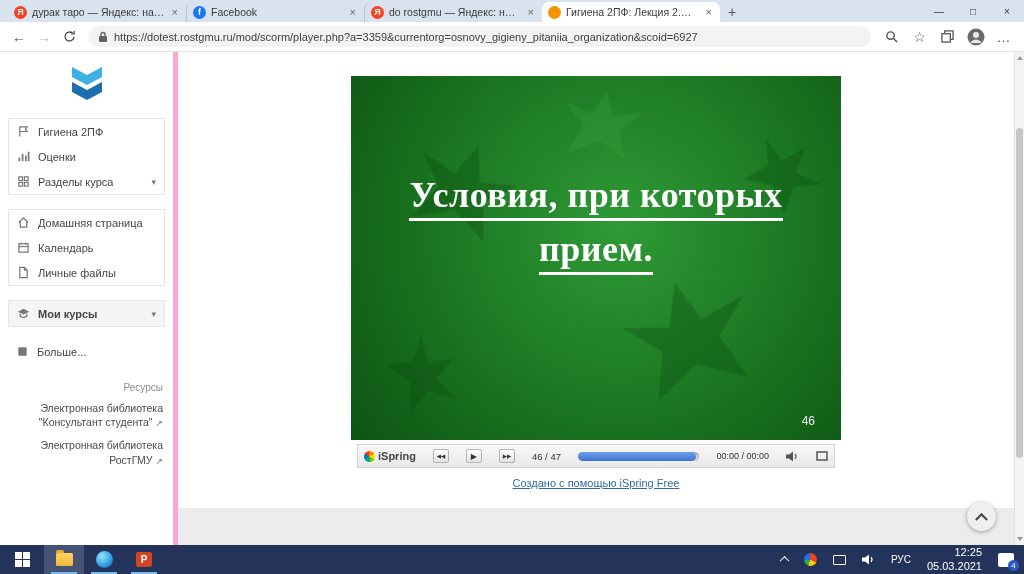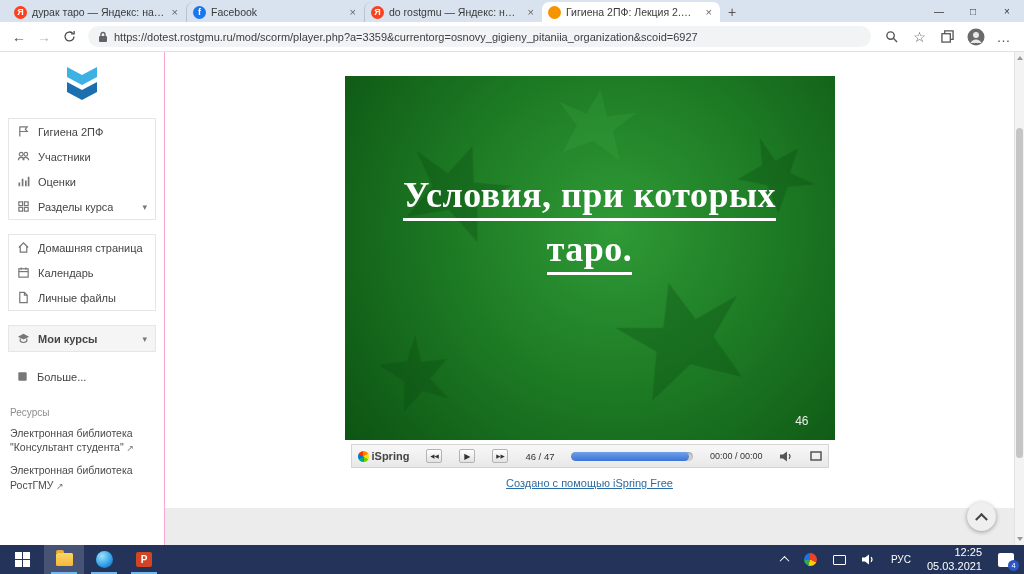--- a/index.html
+++ b/index.html
@@ -27,21 +27,21 @@
   .navbtn { width:22px; height:22px; border-radius:50%; display:flex; align-items:center; justify-content:center; font-size:14px; color:#4a4a4a; cursor:pointer; flex:none; }
   .navbtn.disabled { color:#b8b8b8; }
   .addressbar { flex:1; height:21px; background:#f1f3f4; border-radius:11px; display:flex; align-items:center; gap:6px; padding:0 10px; margin:0 5px; cursor:text; overflow:hidden; }
   .url { font-size:11px; color:#3c4043; white-space:nowrap; overflow:hidden; text-overflow:ellipsis; }
   .tool-icon { width:25px; height:24px; display:flex; align-items:center; justify-content:center; color:#555; font-size:14px; cursor:pointer; flex:none; }
 
   
   .main { position:absolute; top:52px; left:0; right:0; bottom:29px; display:flex; }
 
   
-  .sidebar { width:165px; flex:none; background:#fff; border-right:1px solid #f9a8d4; overflow:hidden; font-size:11px; color:#454545; }
+  .sidebar { width:178px; flex:none; background:#fff; border-right:5px solid #f9a8d4; overflow:hidden; font-size:11px; color:#454545;text-align:right; }
   .logo-wrap { padding:12px 0 10px; display:flex; justify-content:center; }
   .menu-box { margin:4px 8px; border:1px solid #e6e6e6; background:#fff; }
   .menu-box.shaded { background:#f5f5f5; }
   .menu-item { display:flex; align-items:center; gap:8px; height:25px; padding:0 8px; cursor:pointer; }
   .menu-item svg { flex:none; }
   .mi-label { white-space:nowrap; overflow:hidden; text-overflow:ellipsis; }
   .caret { margin-left:auto; color:#777; font-size:9px; }
   .plain-item { margin:6px 8px; border:none; }
   .res-heading { margin:18px 10px 3px; font-size:10px; color:#8e8e8e; }
   .res-link { display:block; padding:5px 10px 4px; color:#4a4a4a; line-height:1.35; cursor:pointer; font-size:10.5px; }
@@ -188,28 +188,20 @@
 
       <div class="menu-box">
         <div class="menu-item">
           <svg width="13" height="13" viewBox="0 0 14 14" class="sicon">
               <path d="M3 12.5V1.5 M3 2h8L9 4.5 11 7H3"></path>
             </svg>
           <span class="mi-label">Гигиена 2ПФ</span>
         </div>
         <div class="menu-item">
           <svg width="13" height="13" viewBox="0 0 14 14" class="sicon">
-              <circle cx="4.5" cy="4.5" r="2"></circle>
-              <circle cx="9.5" cy="4.5" r="2"></circle>
-              <path d="M1.5 11a3 3 0 0 1 6 0 M6.5 11a3 3 0 0 1 6 0"></path>
-            </svg>
-          <span class="mi-label">Участники</span>
-        </div>
-        <div class="menu-item">
-          <svg width="13" height="13" viewBox="0 0 14 14" class="sicon">
               <path d="M2.5 12V8 M6 12V4 M9.5 12V6 M12.5 12V2" stroke-width="1.8"></path>
             </svg>
           <span class="mi-label">Оценки</span>
         </div>
         <div class="menu-item">
           <svg width="13" height="13" viewBox="0 0 14 14" class="sicon">
               <rect x="2" y="2" width="4" height="4"></rect>
               <rect x="8" y="2" width="4" height="4"></rect>
               <rect x="2" y="8" width="4" height="4"></rect>
               <rect x="8" y="8" width="4" height="4"></rect>
@@ -283,21 +275,21 @@
               <polygon transform="translate(340,268) rotate(-15) scale(2.1)" points="0,-30 8,-10 30,-16 14,0 22,22 0,10 -22,22 -14,0 -30,-16 -8,-10"></polygon>
               <polygon transform="translate(430,100) rotate(40) scale(1.2)" points="0,-30 8,-10 30,-16 14,0 22,22 0,10 -22,22 -14,0 -30,-16 -8,-10"></polygon>
               <polygon transform="translate(70,300) rotate(62) scale(1.2)" points="0,-30 8,-10 30,-16 14,0 22,22 0,10 -22,22 -14,0 -30,-16 -8,-10"></polygon>
             </g>
             <g fill="#3fae46" opacity="0.22">
               <polygon transform="translate(250,52) rotate(8) scale(1.3)" points="0,-30 8,-10 30,-16 14,0 22,22 0,10 -22,22 -14,0 -30,-16 -8,-10"></polygon>
             </g>
           </svg>
           <div class="slide-text">
             <div class="slide-line"><span>Условия, при которых</span></div>
-            <div class="slide-line"><span>таро.</span></div>
+            <div class="slide-line"><span>прием.</span></div>
           </div>
           <span class="slide-num">46</span>
         </div>
 
         <div class="player">
           <span class="brand">
             <span class="brand-star"></span>
             <span>iSpring</span>
           </span>
           <span class="pbtn">◀◀</span>

